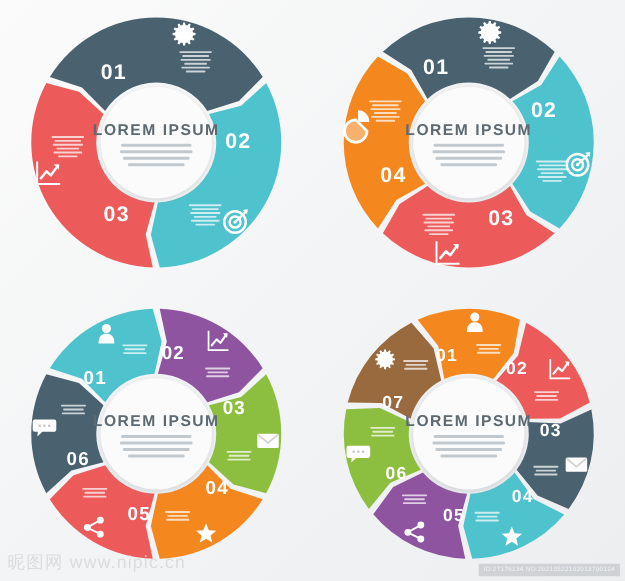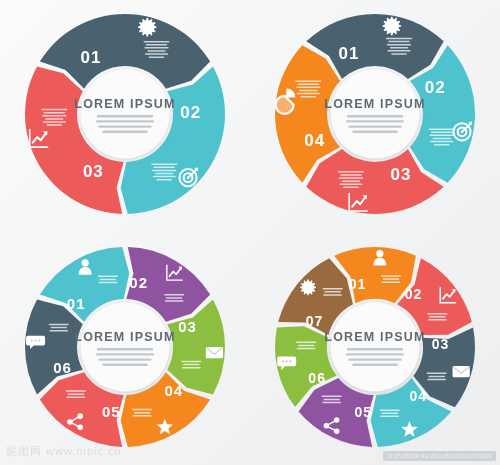--- a/index.html
+++ b/index.html
@@ -25,21 +25,21 @@
   }
   .hubtitle{
     font-family:"Liberation Sans", sans-serif;
     font-weight:bold;
     fill:#5d6a72;
     letter-spacing:1.2px;
   }
   .icon{fill:#ffffff;}
   .watermark{
     position:absolute;left:6px;bottom:6px;
-    font-size:11px;color:#dcdcdc;letter-spacing:1px;
+    font-size:14px;color:#dcdcdc;letter-spacing:1px;
     font-family:"Liberation Sans", sans-serif;
     white-space:nowrap;
   }
   .idbar{
     position:absolute;right:4px;bottom:4px;
     background:rgba(170,175,180,0.45);
     color:#f2f3f4;
     font-size:5px;
     padding:2px 4px;
     letter-spacing:0.3px;

